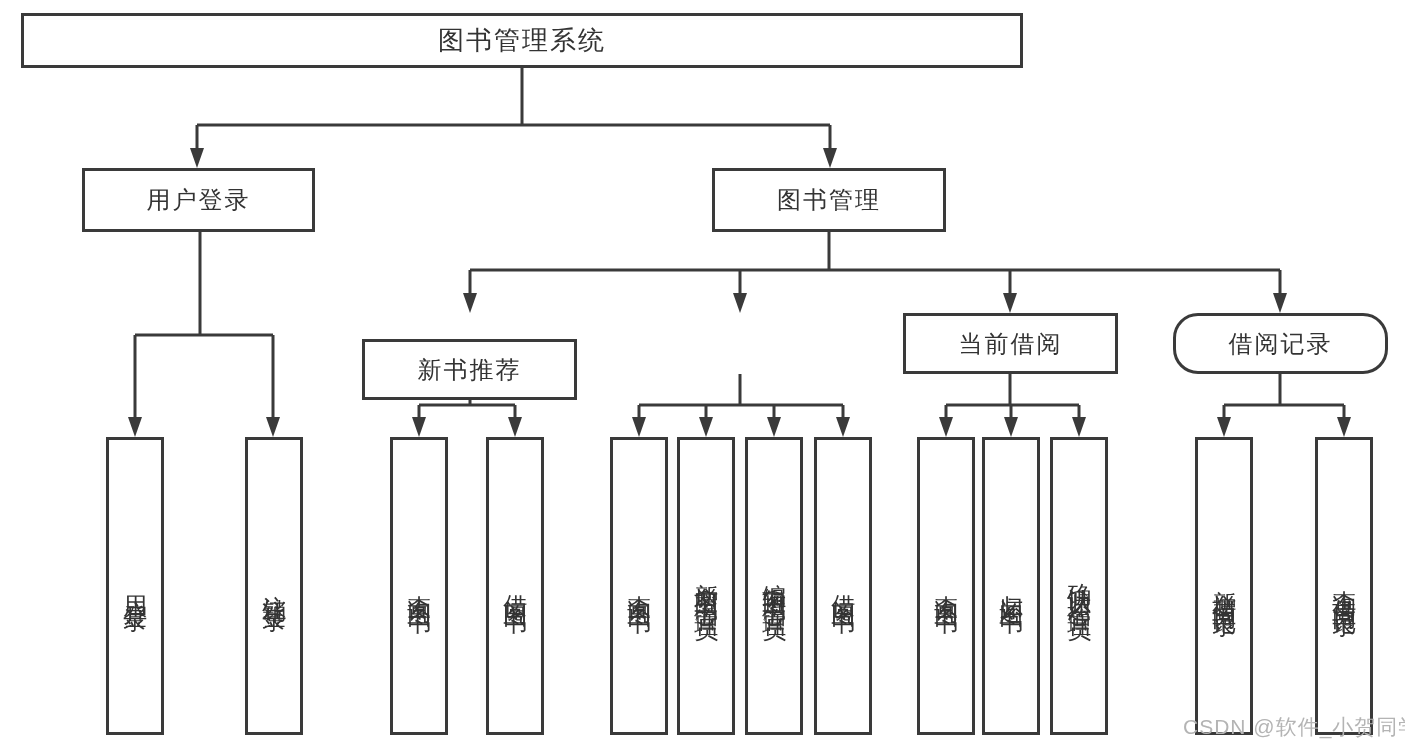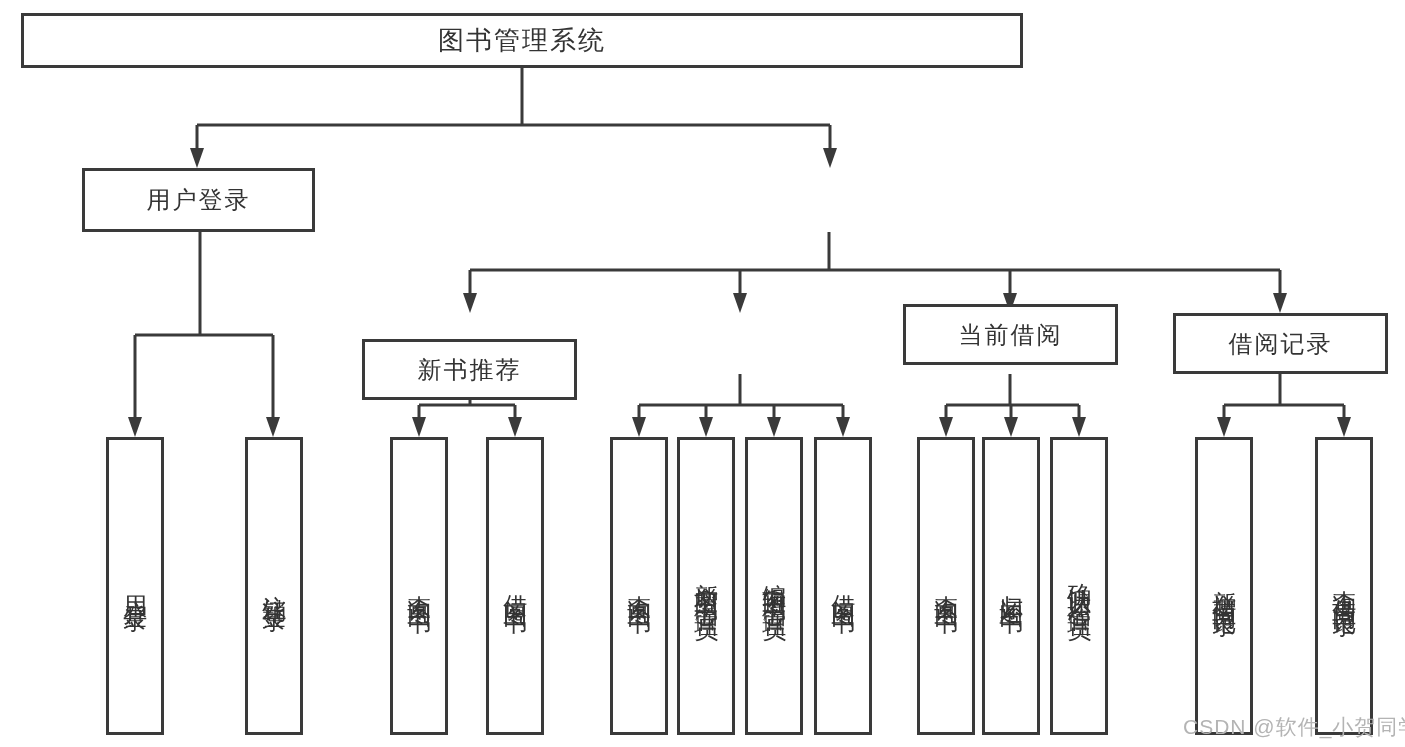--- a/index.html
+++ b/index.html
@@ -48,22 +48,22 @@
     white-space:nowrap;
     z-index:5;
   }
 
   
   .n-root{left:21px;top:13px;width:1002px;height:55px;}
   .n-user-login{left:82px;top:168px;width:233px;height:64px;}
   .n-book-mgmt{left:712px;top:168px;width:234px;height:64px;}
   .n-new-book{left:362px;top:313px;width:215px;height:61px;margin-top:26px;}
   .n-book-borrow{left:632px;top:313px;width:215px;height:61px;}
-  .n-cur-borrow{left:903px;top:304px;width:215px;height:61px;}
-  .n-borrow-rec{left:1173px;top:313px;width:215px;height:61px;}
+  .n-cur-borrow{left:903px;top:313px;width:215px;height:61px;}
+  .n-borrow-rec{left:1173px;top:313px;width:215px;height:61px;border-radius:25px;}
   .leaf{top:437px;width:58px;height:298px;}
   .l-1a{left:106px;} .l-1b{left:245px;}
   .l-2a{left:390px;} .l-2b{left:486px;}
   .l-3a{left:610px;} .l-3b{left:677px;} .l-3c{left:745px;} .l-3d{left:814px;}
   .l-4a{left:917px;} .l-4b{left:982px;} .l-4c{left:1050px;}
   .l-5a{left:1195px;} .l-5b{left:1315px;}
 </style>
 </head>
 <body>
 
@@ -101,20 +101,23 @@
       <polygon points="1337,417 1351,417 1344,437"></polygon>
     </g>
   </svg>
 
   <div class="box root n-root">
     <span class="hlabel">图书管理系统</span>
   </div>
 
   <div class="box n-user-login">
     <span class="hlabel">用户登录</span>
+  </div>
+  <div class="box n-book-mgmt">
+    <span class="hlabel">图书管理</span>
   </div>
 
   <div class="box n-new-book">
     <span class="hlabel">新书推荐</span>
   </div>
   <div class="box n-cur-borrow">
     <span class="hlabel">当前借阅</span>
   </div>
   <div class="box n-borrow-rec">
     <span class="hlabel">借阅记录</span>

